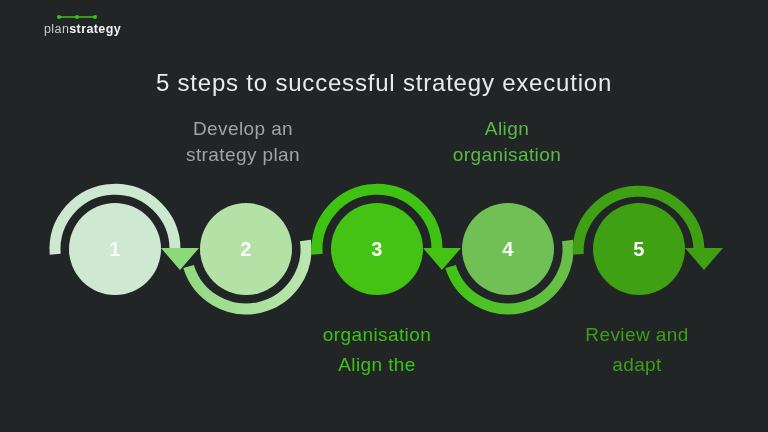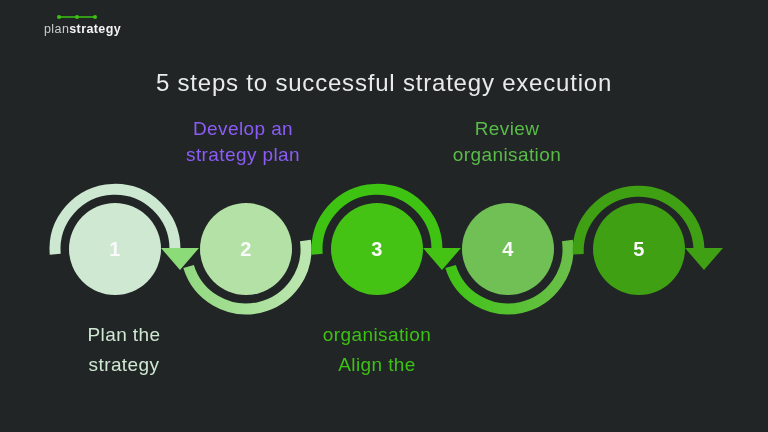--- a/index.html
+++ b/index.html
@@ -34,36 +34,36 @@
       <line x1="3" y1="4" x2="39" y2="4" stroke-width="1.6" stroke="#3cc213"></line>
       <circle cx="3" cy="4" r="2" fill="#3cc213"></circle>
       <circle cx="21" cy="4" r="2" fill="#3cc213"></circle>
       <circle cx="39" cy="4" r="2" fill="#3cc213"></circle>
     </svg>
     <div class="logo-text"><span class="logo-plan">plan</span><span class="logo-strategy">strategy</span></div>
   </div>
 
   <div class="title" style="color: rgb(233, 235, 235);">5 steps to successful strategy execution</div>
 
-  <div class="step-label label-above" style="left: 243px; color: #8b5cf6;">
+  <div class="step-label label-above" style="left: 243px; color: #a3a3a3;">
     <div>Develop an</div>
     <div>strategy plan</div>
   </div>
   <div class="step-label label-above" style="left: 507px; color: rgb(88, 188, 71);">
-    <div>Review</div>
+    <div>Align</div>
     <div>organisation</div>
   </div>
 
-  <div class="step-label label-below" style="left: 124px; color: rgb(207, 232, 210);">
-    <div>Plan the</div>
-    <div>strategy</div>
-  </div>
   <div class="step-label label-below" style="left: 377px; color: rgb(60, 194, 19);">
     <div>organisation</div>
     <div>Align the</div>
+  </div>
+  <div class="step-label label-below" style="left: 637px; color: rgb(61, 159, 22);">
+    <div>Review and</div>
+    <div>adapt</div>
   </div>
 
   <svg class="flow-svg" width="768" height="432" viewBox="0 0 768 432">
     <defs>
       <linearGradient id="arc2g" gradientUnits="userSpaceOnUse" x1="188" y1="0" x2="306" y2="0">
         <stop offset="0" stop-color="#93d981"></stop>
         <stop offset="1" stop-color="#bce6b0"></stop>
       </linearGradient>
       <linearGradient id="arc4g" gradientUnits="userSpaceOnUse" x1="450" y1="0" x2="568" y2="0">
         <stop offset="0" stop-color="#40c316"></stop>

